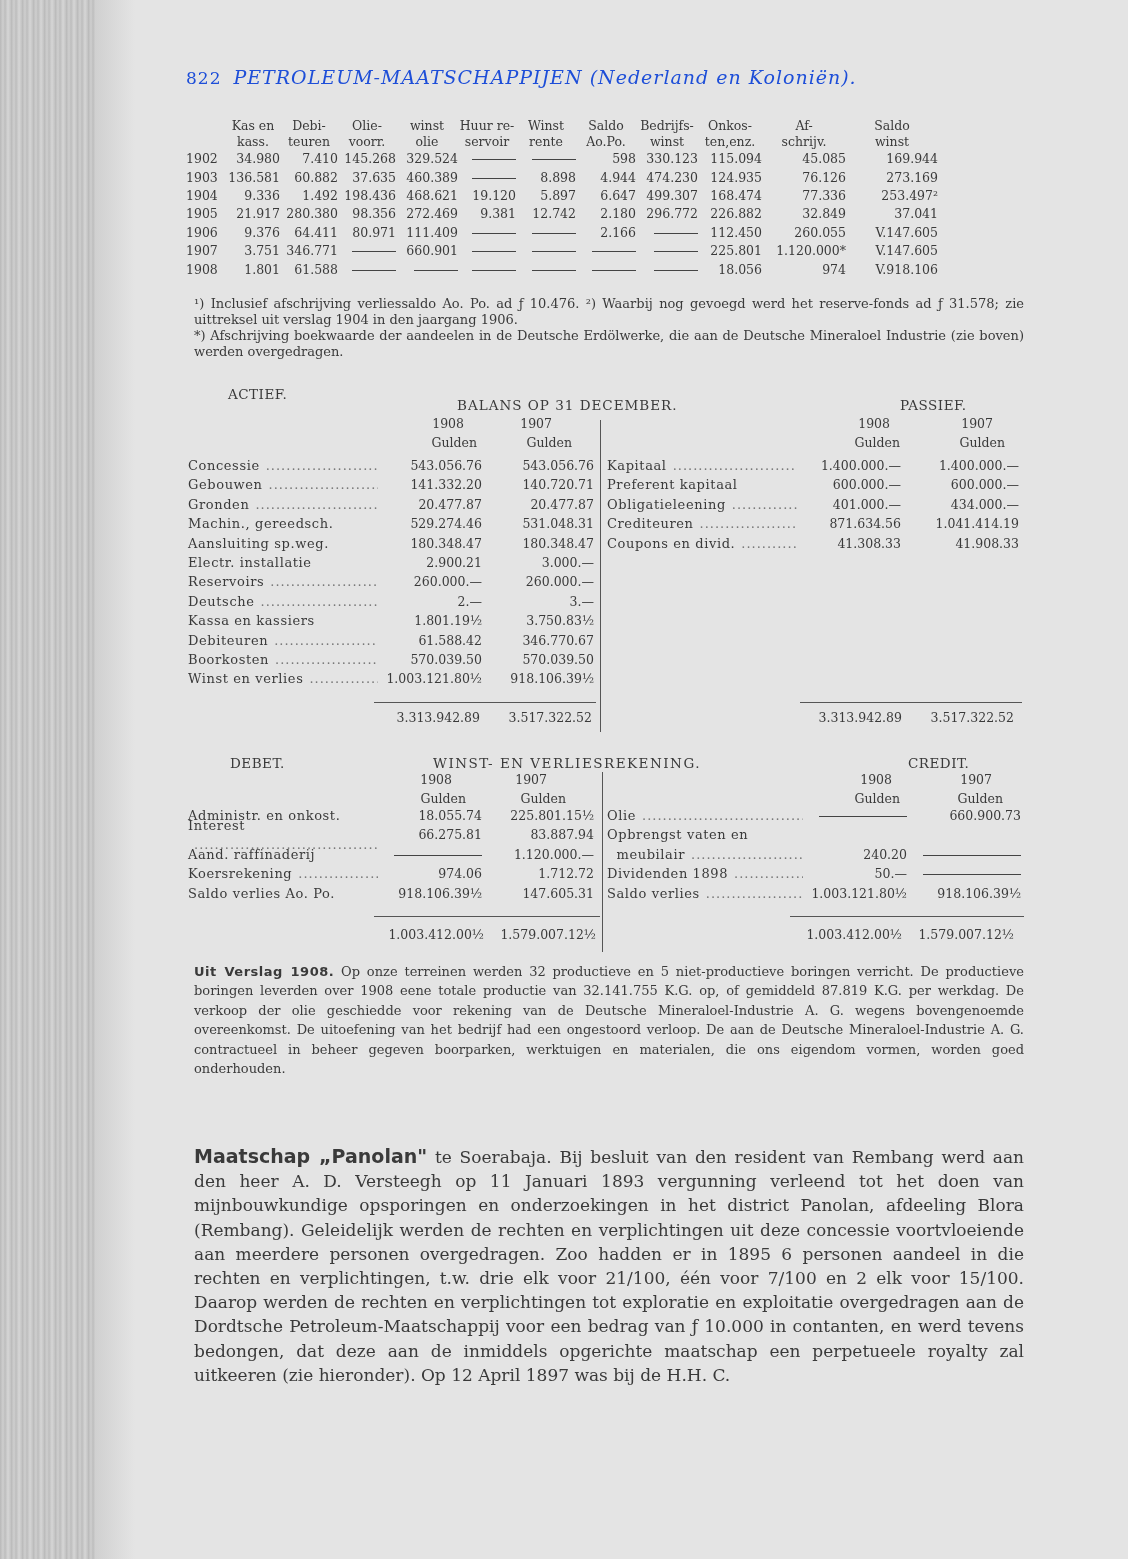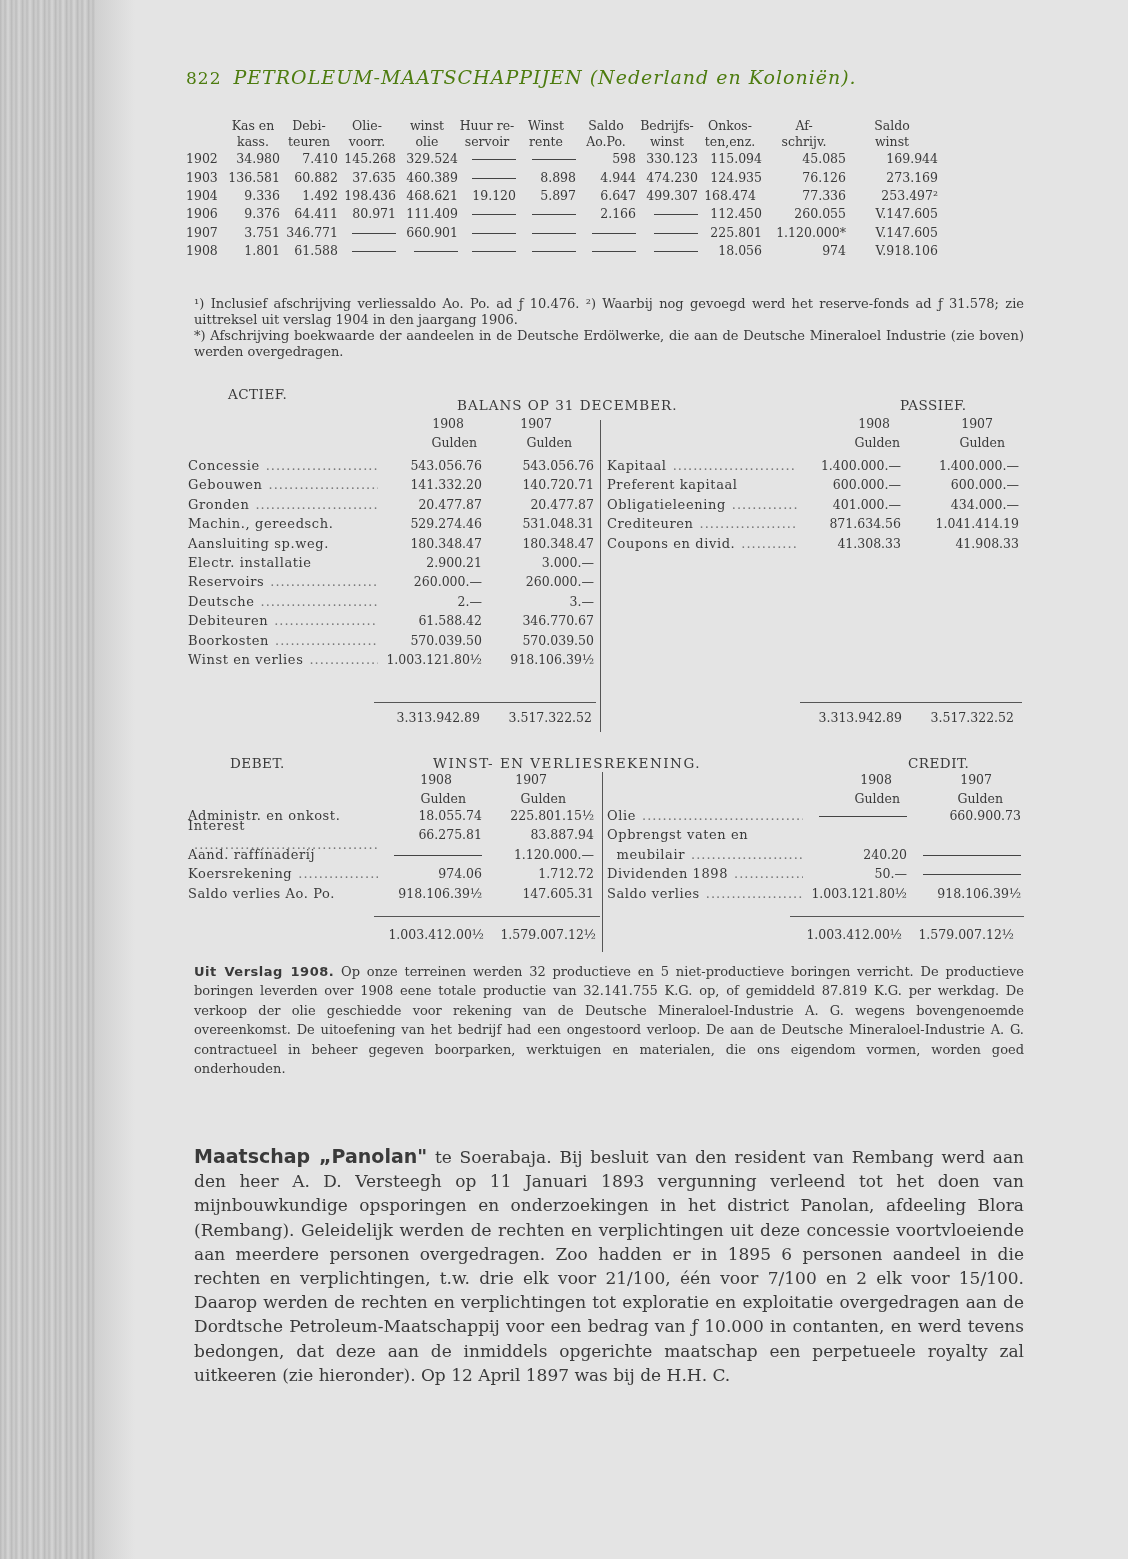--- a/index.html
+++ b/index.html
@@ -13,21 +13,21 @@
     position: absolute; left: 0; top: 0; width: 100px; height: 1559px;
     background: repeating-linear-gradient(90deg, #b8b8b8 0px, #cfcfcf 3px, #bdbdbd 5px, #d6d6d6 8px, #c2c2c2 11px);
   }
   .binding-fade {
     position: absolute; left: 95px; top: 0; width: 40px; height: 1559px;
     background: linear-gradient(90deg, #d0d0d0, #e4e4e4);
   }
   .page { position: absolute; left: 0; top: 0; width: 1128px; height: 1559px; }
   .abs { position: absolute; white-space: nowrap; }
 
-  .running-head { left: 186px; top: 66px; font-size: 19px; font-style: italic; letter-spacing: 1px; color: #4d7c0f; }
+  .running-head { left: 186px; top: 66px; font-size: 19px; font-style: italic; letter-spacing: 1px; color: #1d4ed8; }
   .running-head .pno { font-style: normal; margin-right: 12px; font-size: 17px; }
 
   
   .yt { position: absolute; left: 186px; top: 118px; width: 830px; font-size: 12.5px; line-height: 16px; }
   .yt .hdr { display: flex; }
   .yt .row { display: flex; height: 18.4px; align-items: center; }
   .yt .c { text-align: right; flex: none; }
   .dash { display: inline-block; width: 44px; border-top: 1px solid #444; vertical-align: middle; }
 
   .footnotes { left: 194px; top: 296px; width: 830px; font-size: 13px; line-height: 16px; white-space: normal; text-align: justify; }
@@ -124,23 +124,37 @@
         <div class="row">
           <span class="c" style="width: 40px; text-align: left;">1904</span>
           <span class="c" style="width: 54px;">9.336</span>
           <span class="c" style="width: 58px;">1.492</span>
           <span class="c" style="width: 58px;">198.436</span>
           <span class="c" style="width: 62px;">468.621</span>
           <span class="c" style="width: 58px;">19.120</span>
           <span class="c" style="width: 60px;">5.897</span>
           <span class="c" style="width: 60px;">6.647</span>
           <span class="c" style="width: 62px;">499.307</span>
-          <span class="c" style="width: 64px; text-align: center;">168.474</span>
+          <span class="c" style="width: 64px;">168.474</span>
           <span class="c" style="width: 84px;">77.336</span>
           <span class="c" style="width: 92px;">253.497²</span>
+        </div>
+        <div class="row">
+          <span class="c" style="width: 40px; text-align: left;">1905</span>
+          <span class="c" style="width: 54px;">21.917</span>
+          <span class="c" style="width: 58px;">280.380</span>
+          <span class="c" style="width: 58px;">98.356</span>
+          <span class="c" style="width: 62px;">272.469</span>
+          <span class="c" style="width: 58px;">9.381</span>
+          <span class="c" style="width: 60px;">12.742</span>
+          <span class="c" style="width: 60px;">2.180</span>
+          <span class="c" style="width: 62px;">296.772</span>
+          <span class="c" style="width: 64px;">226.882</span>
+          <span class="c" style="width: 84px;">32.849</span>
+          <span class="c" style="width: 92px;">37.041</span>
         </div>
         <div class="row">
           <span class="c" style="width: 40px; text-align: left;">1906</span>
           <span class="c" style="width: 54px;">9.376</span>
           <span class="c" style="width: 58px;">64.411</span>
           <span class="c" style="width: 58px;">80.971</span>
           <span class="c" style="width: 62px;">111.409</span>
           <span class="c" style="width: 58px;"><span class="dash"></span></span>
           <span class="c" style="width: 60px;"><span class="dash"></span></span>
           <span class="c" style="width: 60px;">2.166</span>
@@ -264,20 +278,27 @@
         <span class="num" style="width: 104px;">260.000.—</span>
         <span class="num" style="width: 112px;">260.000.—</span>
       </div>
       <div class="lrow">
         <span class="lbl" style="width: 190px;">
           <span style="white-space: pre;">Deutsche</span>
           <span class="dots">............................................</span>
         </span>
         <span class="num" style="width: 104px;">2.—</span>
         <span class="num" style="width: 112px;">3.—</span>
+      </div>
+      <div class="lrow">
+        <span class="lbl" style="width: 190px;">
+          <span style="white-space: pre;">Kassa en kassiers</span>
+        </span>
+        <span class="num" style="width: 104px;">1.801.19½</span>
+        <span class="num" style="width: 112px;">3.750.83½</span>
       </div>
       <div class="lrow">
         <span class="lbl" style="width: 190px;">
           <span style="white-space: pre;">Debiteuren</span>
           <span class="dots">............................................</span>
         </span>
         <span class="num" style="width: 104px;">61.588.42</span>
         <span class="num" style="width: 112px;">346.770.67</span>
       </div>
       <div class="lrow">

